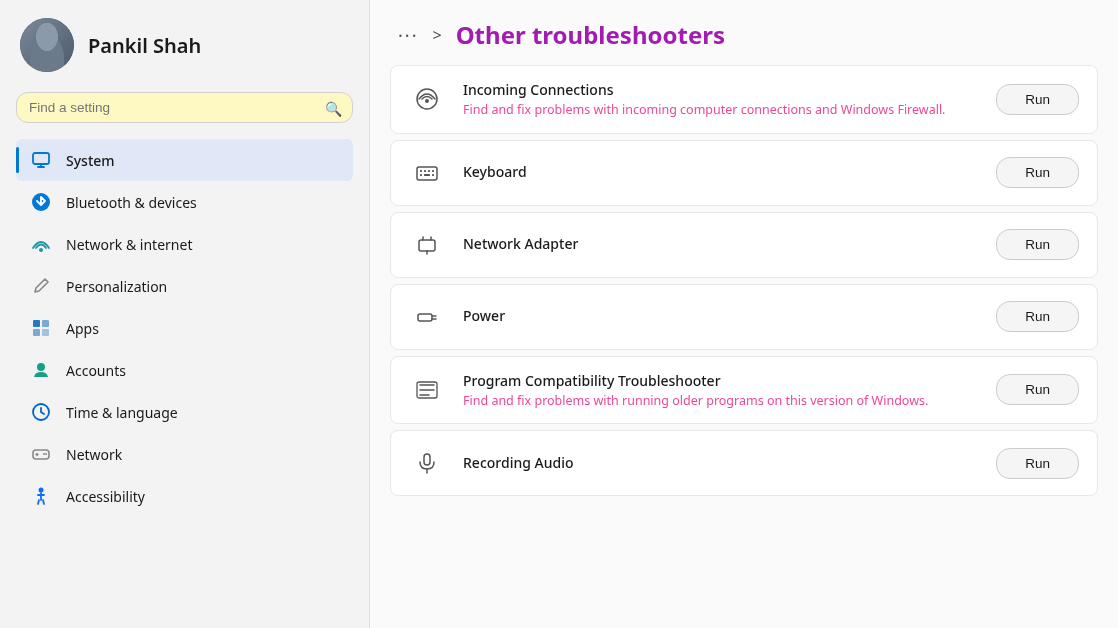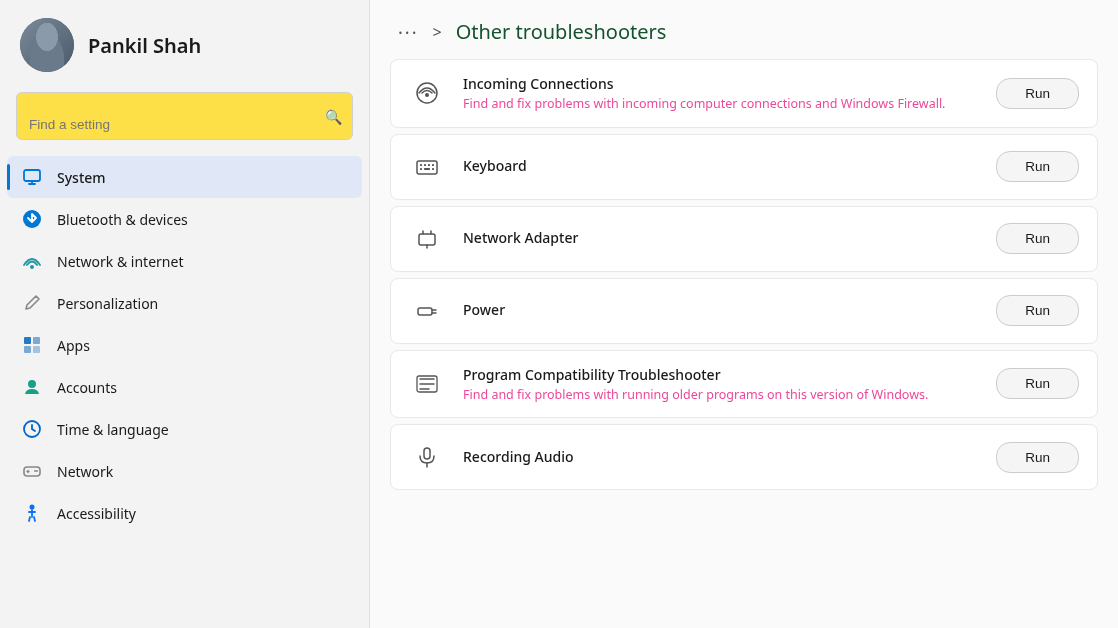--- a/index.html
+++ b/index.html
@@ -59,42 +59,42 @@
       color: #1a1a1a;
     }
 
     .search-box {
       margin: 4px 16px 12px 16px;
       position: relative;
     }
 
     .search-input {
       width: 100%;
-      padding: 24px 36px 7px 12px;
+      padding: 7px 36px 7px 12px;
       border: 1px solid #d0d0d0;
-      border-radius: 6px;
-      background: #fde047;
+      border-radius: 12px;
+      background: #fef9c3;
       font-size: 13.5px;
       color: #555;
       outline: none;
     }
 
     .search-icon-wrap {
       position: absolute;
       right: 10px;
       top: 50%;
       transform: translateY(-50%);
       color: #666;
       font-size: 14px;
     }
 
     .nav-list {
       flex: 1;
       overflow-y: auto;
-      padding: 4px 7px;
+      padding: 4px 16px;
     }
 
     .nav-item {
       display: flex;
       align-items: center;
       gap: 14px;
       padding: 10px 14px;
       border-radius: 6px;
       cursor: pointer;
       color: #1a1a1a;
@@ -153,23 +153,23 @@
       letter-spacing: 2px;
     }
 
     .breadcrumb-sep {
       font-size: 16px;
       color: #555;
       margin: 0 4px;
     }
 
     .page-title {
-      font-size: 20px;
-      font-weight: 400;
-      color: #14532d;
+      font-size: 24px;
+      font-weight: 700;
+      color: #a21caf;
     }
 
     .content-area {
       flex: 1;
       overflow-y: auto;
       padding: 0 20px 20px 20px;
     }
 
     .troubleshooter-item {
       background: #ffffff;

